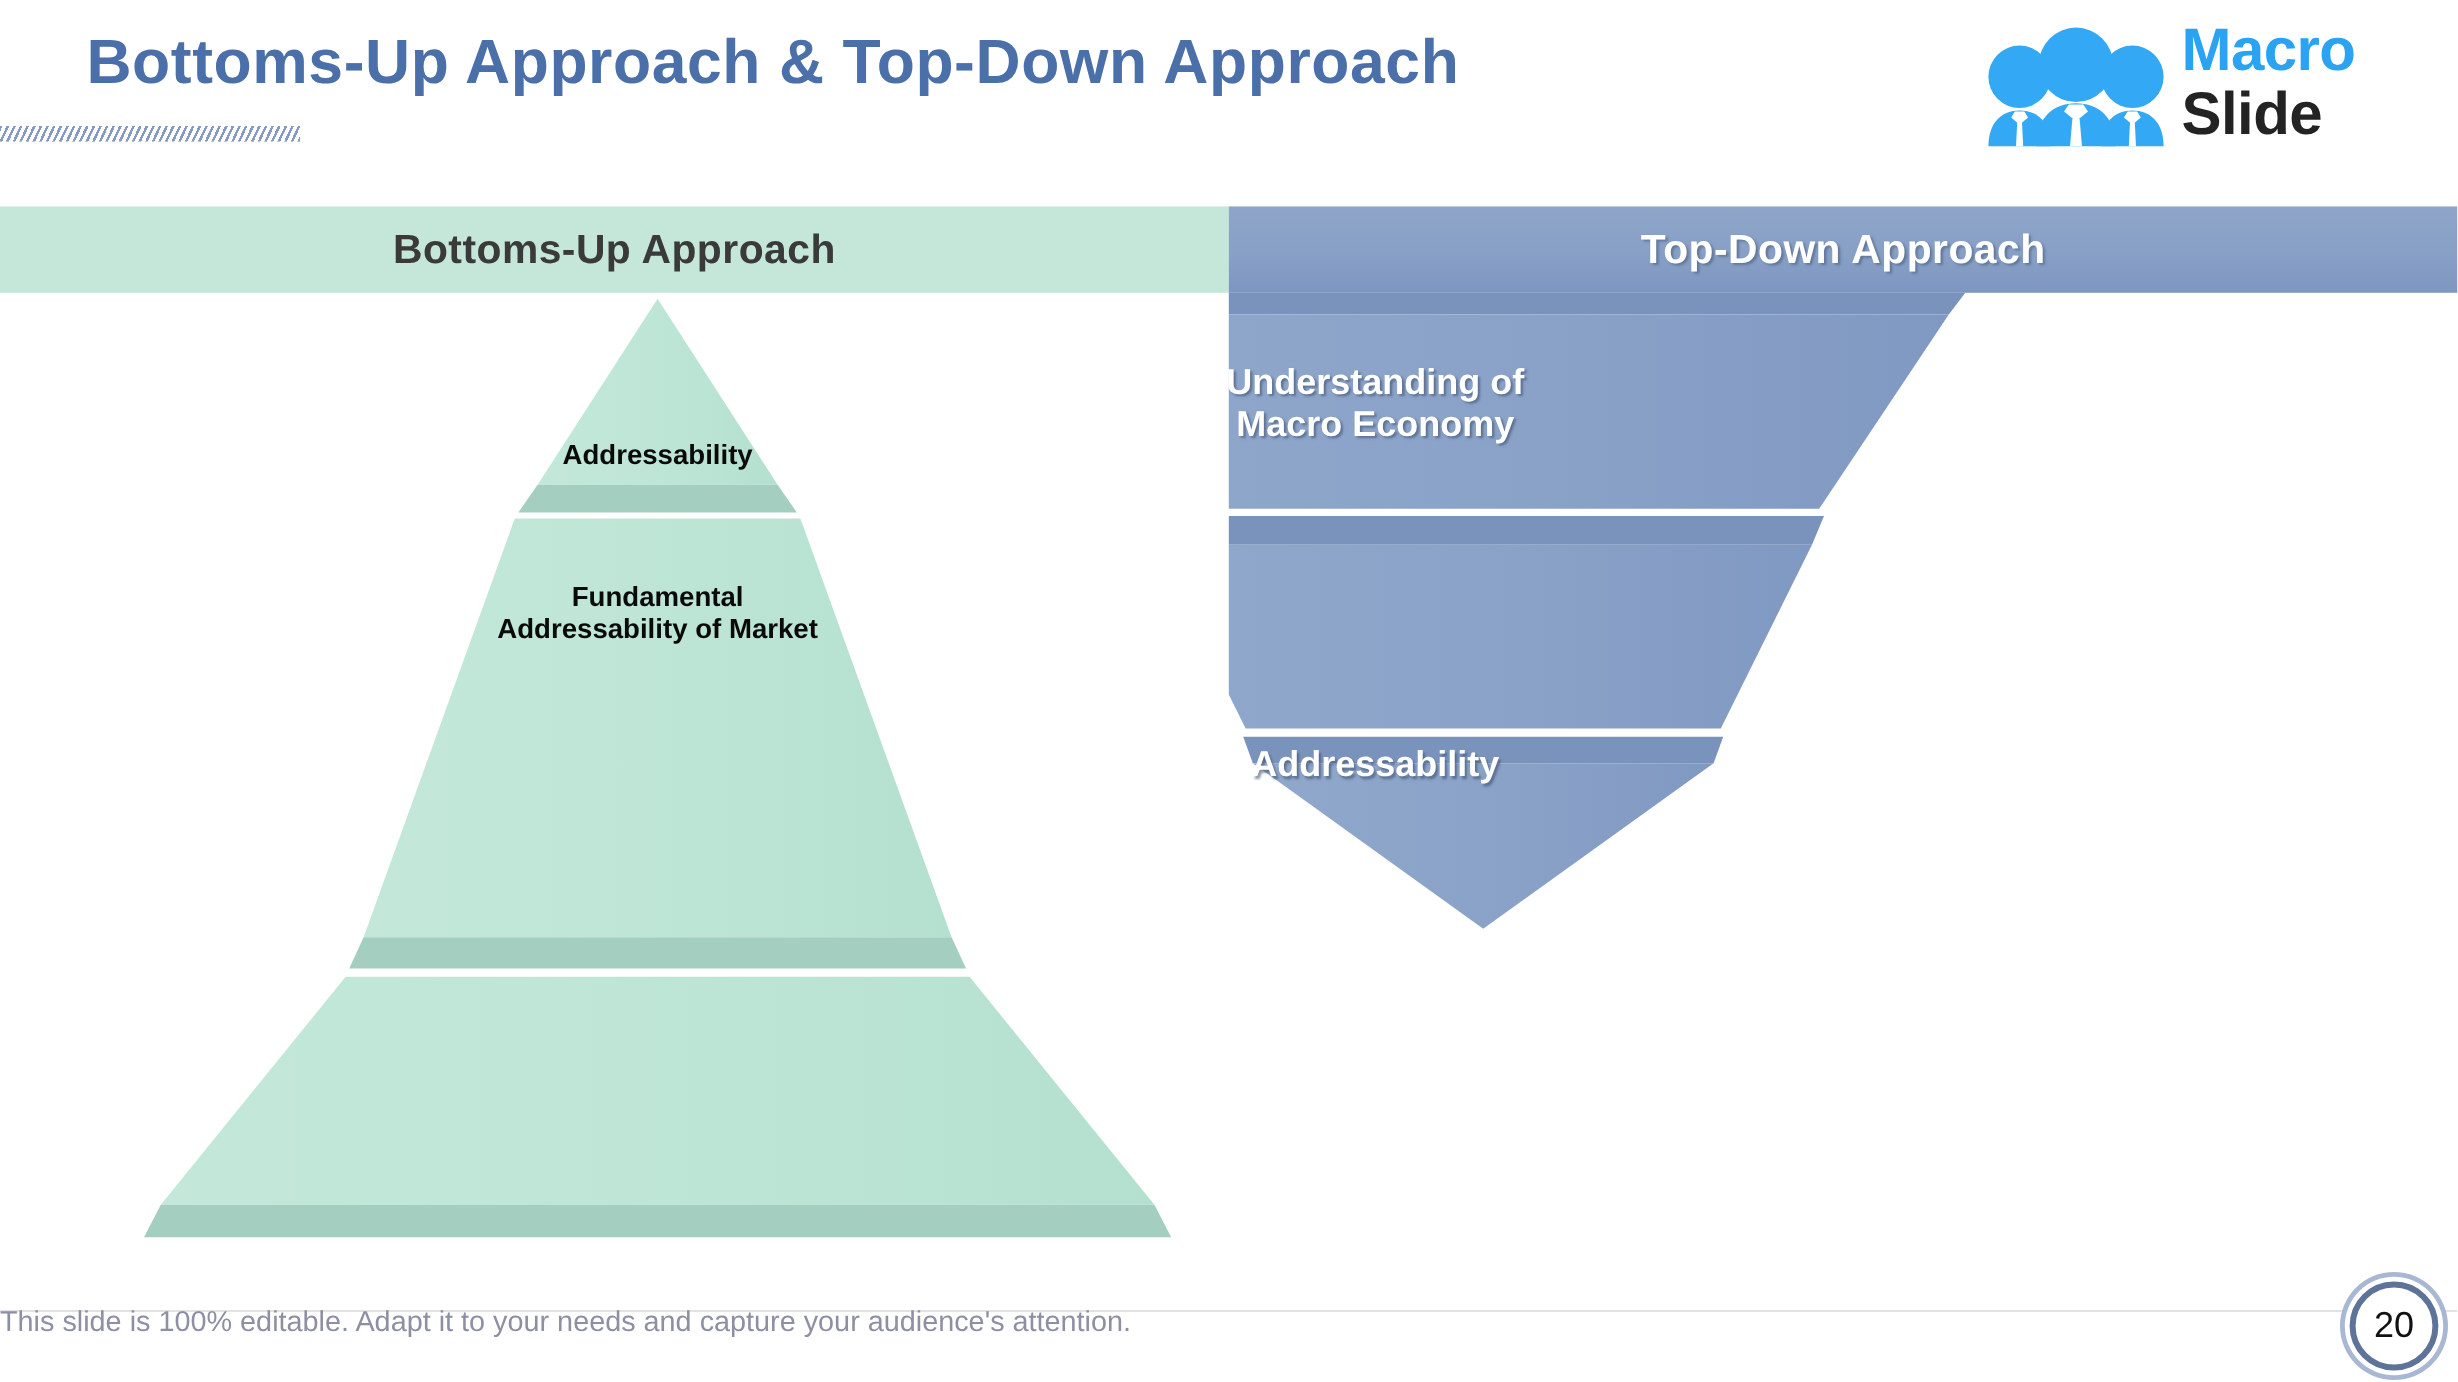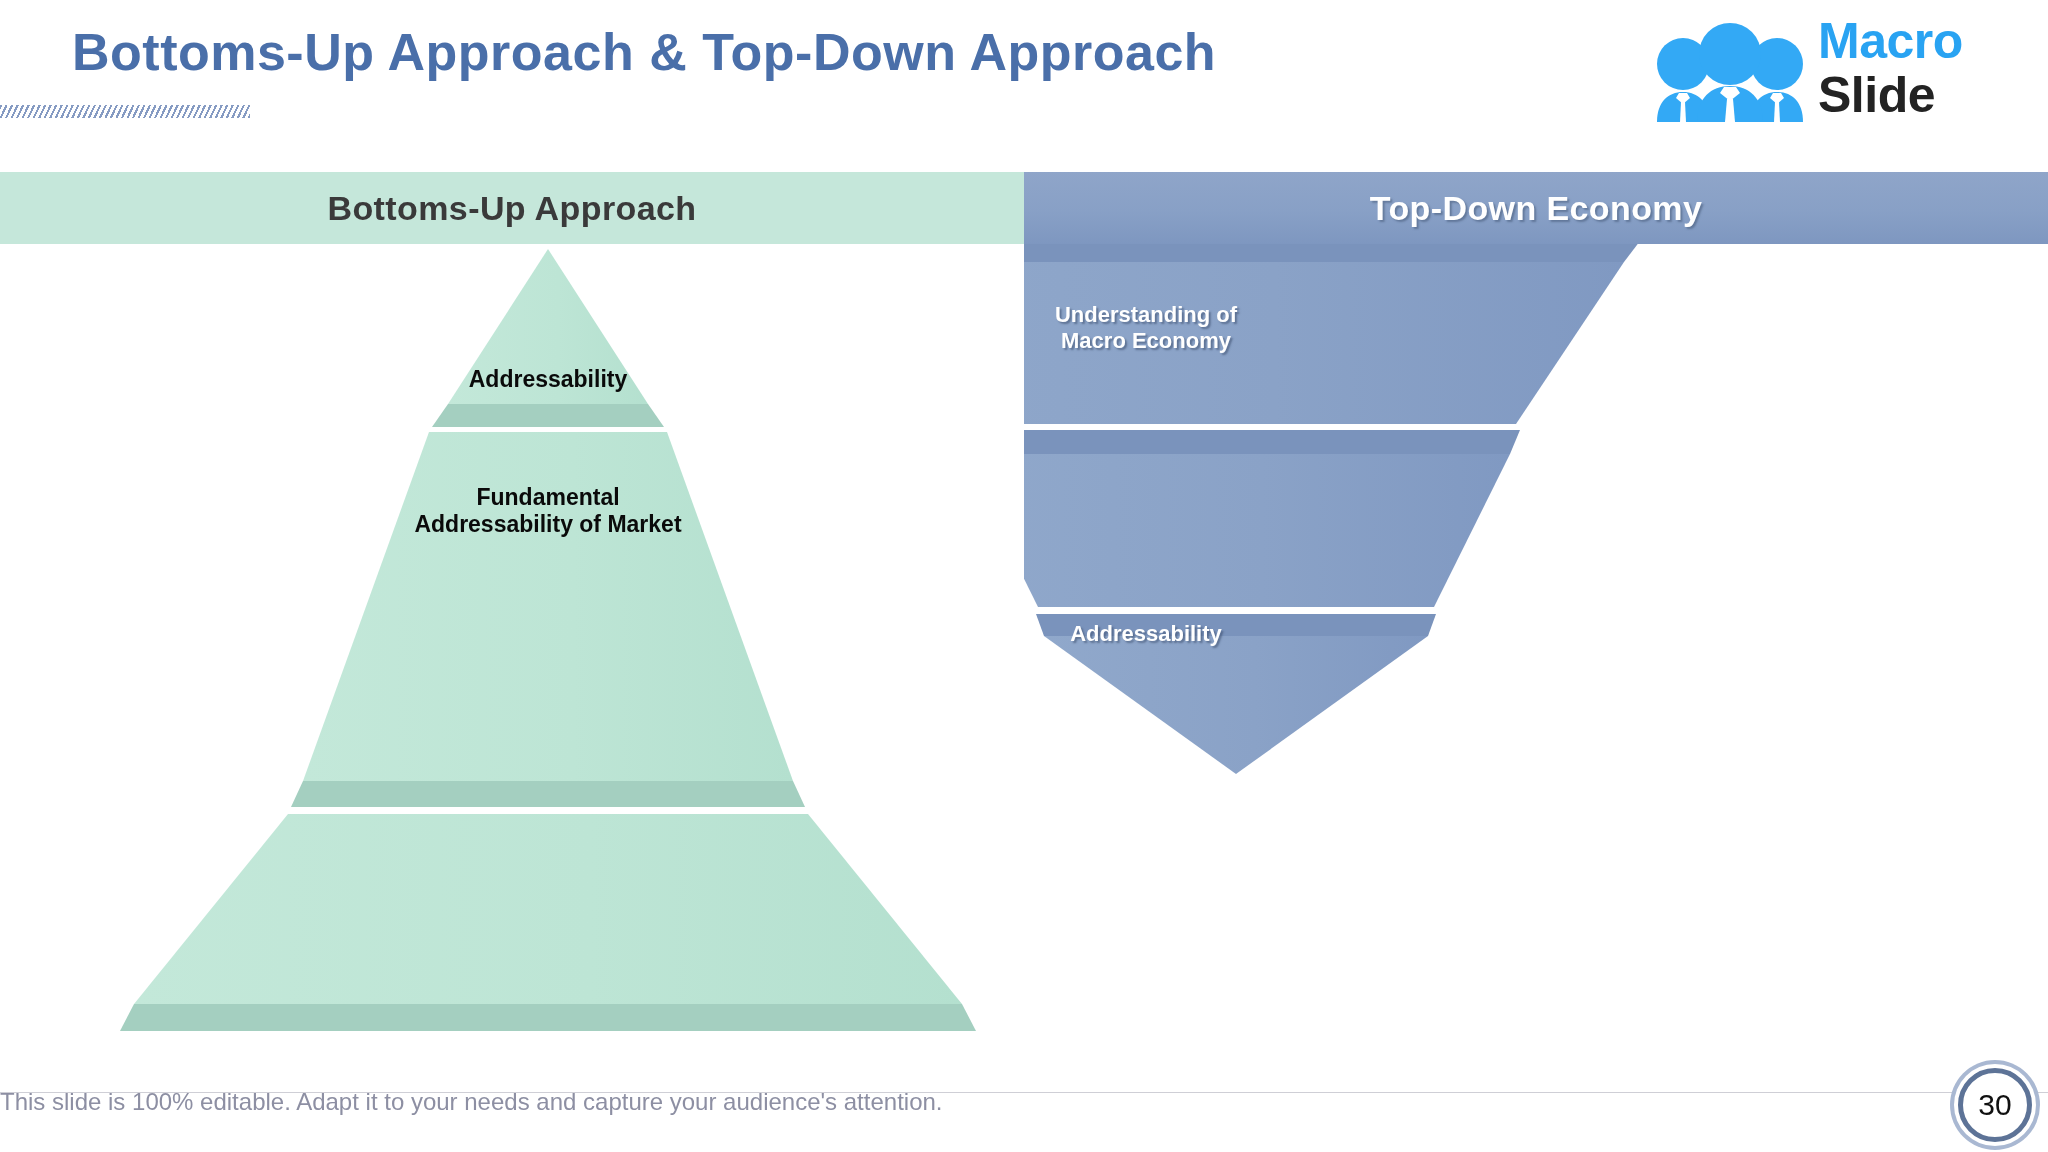--- a/index.html
+++ b/index.html
@@ -142,21 +142,21 @@
     line-height: 1.16;
     white-space: pre-line;
     pointer-events: none;
   }
   .tier-label.dark {
     color: #0a0a0a;
     font-size: 23px;
   }
   .tier-label.light {
     color: #ffffff;
-    font-size: 22px;
+    font-size: 30px;
     text-shadow: 2px 2px 2px rgba(60,78,110,0.6);
   }
 
   
   .footer-rule {
     position: absolute;
     left: 0;
     top: 1092px;
     width: 2048px;
     height: 1px;
@@ -225,21 +225,21 @@
     <div class="logo-text">
       <div class="logo-word slide">Macro</div>
       <div class="logo-word team">Slide</div>
     </div>
   </div>
 
   <div class="hdr hdr-left">
     <span class="hdr-label">Bottoms-Up Approach</span>
   </div>
   <div class="hdr hdr-right">
-    <span class="hdr-label">Top-Down Economy</span>
+    <span class="hdr-label">Top-Down Approach</span>
   </div>
 
   <div class="stage">
 
     <div class="pyramid-wrap">
       <svg class="shape-svg" viewBox="0 0 1024 830" preserveAspectRatio="none" aria-hidden="true">
         <defs>
           <linearGradient id="grnTier" x1="0" y1="0" x2="1" y2="0">
             <stop offset="0%" stop-color="#c3e8d9"></stop>
             <stop offset="55%" stop-color="#bde5d5"></stop>
@@ -300,16 +300,16 @@
 Macro Economy</div>
 
 
       <div class="tier-label light" style="left:-178px; top:377px; width:600px;">Addressability</div>
     </div>
   </div>
 
   <div class="footer-rule"></div>
   <div class="footer-note">This slide is 100% editable. Adapt it to your needs and capture your audience's attention.</div>
   <div class="page-badge">
-    <span class="page-badge-num">30</span>
+    <span class="page-badge-num">20</span>
   </div>
 
 </div>
 
 </body></html>

